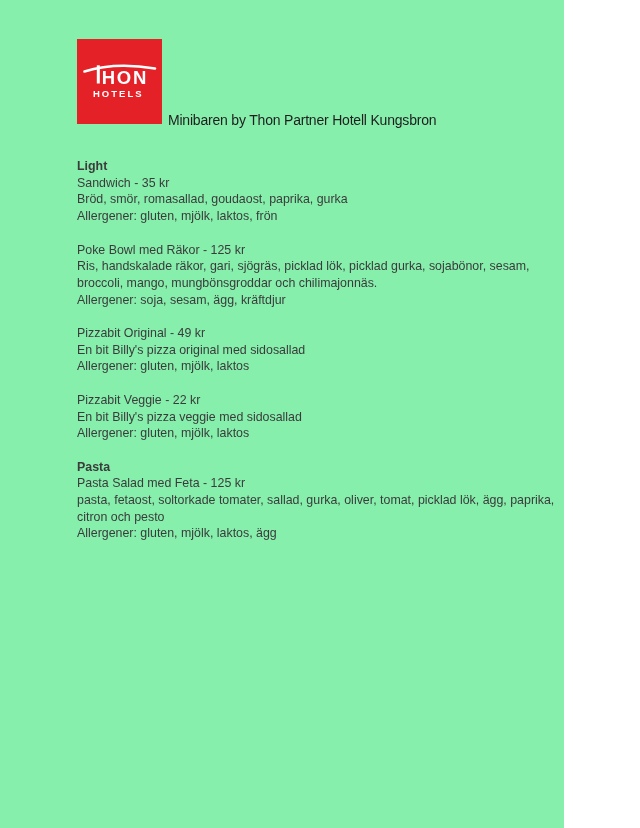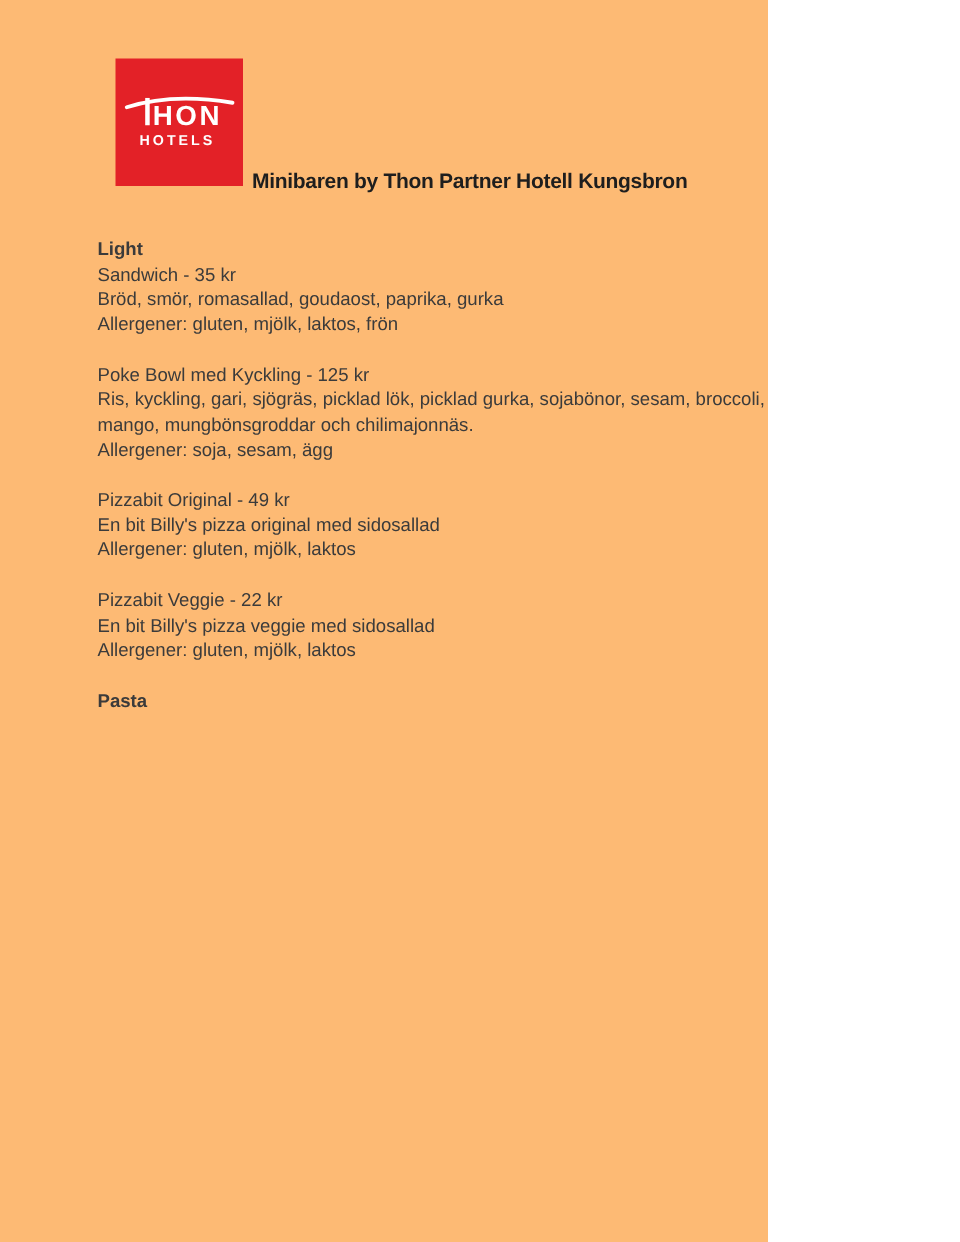--- a/index.html
+++ b/index.html
@@ -1,45 +1,45 @@
 <!DOCTYPE html>
 <html><head>
 <meta charset="utf-8">
 <style>
   html, body { margin: 0; padding: 0; background: #ffffff; }
   .page {
     position: relative;
-    width: 512px;
+    width: 564px;
     height: 828px;
-    background: #fdba74;
+    background: #86efac;
     overflow: hidden;
     font-family: "Liberation Sans", sans-serif;
   }
   .logo {
     position: absolute;
     left: 77px;
     top: 39px;
     width: 85px;
     height: 85px;
     background: #e32127;
   }
   .page-title {
     position: absolute;
     left: 168px;
     top: 112px;
     font-size: 14px;
     line-height: 16px;
-    font-weight: 700;
+    font-weight: 400;
     letter-spacing: -0.2px;
     color: #1e1e1e;
     white-space: nowrap;
   }
   .menu {
     position: absolute;
-    left: 65px;
+    left: 77px;
     top: 158px;
     width: 520px;
     font-size: 12.4px;
     line-height: 16.7px;
     color: #3b3b3b;
   }
   .section { margin-top: 16.7px; }
   .section:first-child { margin-top: 0; }
   .heading { font-weight: 700; }
   .item { white-space: pre-line; margin-top: 16.7px; }
@@ -64,33 +64,37 @@
   <div class="menu">
 
     <div class="section">
       <div class="heading">Light</div>
       <div class="item">Sandwich - 35 kr
 Bröd, smör, romasallad, goudaost, paprika, gurka
 Allergener: gluten, mjölk, laktos, frön</div>
     </div>
 
     <div class="section">
-      <div class="item">Poke Bowl med Kyckling - 125 kr
-Ris, kyckling, gari, sjögräs, picklad lök, picklad gurka, sojabönor, sesam, broccoli,
-mango, mungbönsgroddar och chilimajonnäs.
-Allergener: soja, sesam, ägg</div>
+      <div class="item">Poke Bowl med Räkor - 125 kr
+Ris, handskalade räkor, gari, sjögräs, picklad lök, picklad gurka, sojabönor, sesam,
+broccoli, mango, mungbönsgroddar och chilimajonnäs.
+Allergener: soja, sesam, ägg, kräftdjur</div>
     </div>
 
     <div class="section">
       <div class="item">Pizzabit Original - 49 kr
 En bit Billy's pizza original med sidosallad
 Allergener: gluten, mjölk, laktos</div>
       <div class="item">Pizzabit Veggie - 22 kr
 En bit Billy's pizza veggie med sidosallad
 Allergener: gluten, mjölk, laktos</div>
     </div>
 
     <div class="section">
       <div class="heading">Pasta</div>
+      <div class="item">Pasta Salad med Feta - 125 kr
+pasta, fetaost, soltorkade tomater, sallad, gurka, oliver, tomat, picklad lök, ägg, paprika,
+citron och pesto
+Allergener: gluten, mjölk, laktos, ägg</div>
     </div>
 
   </div>
 </div>
 
 </body></html>

